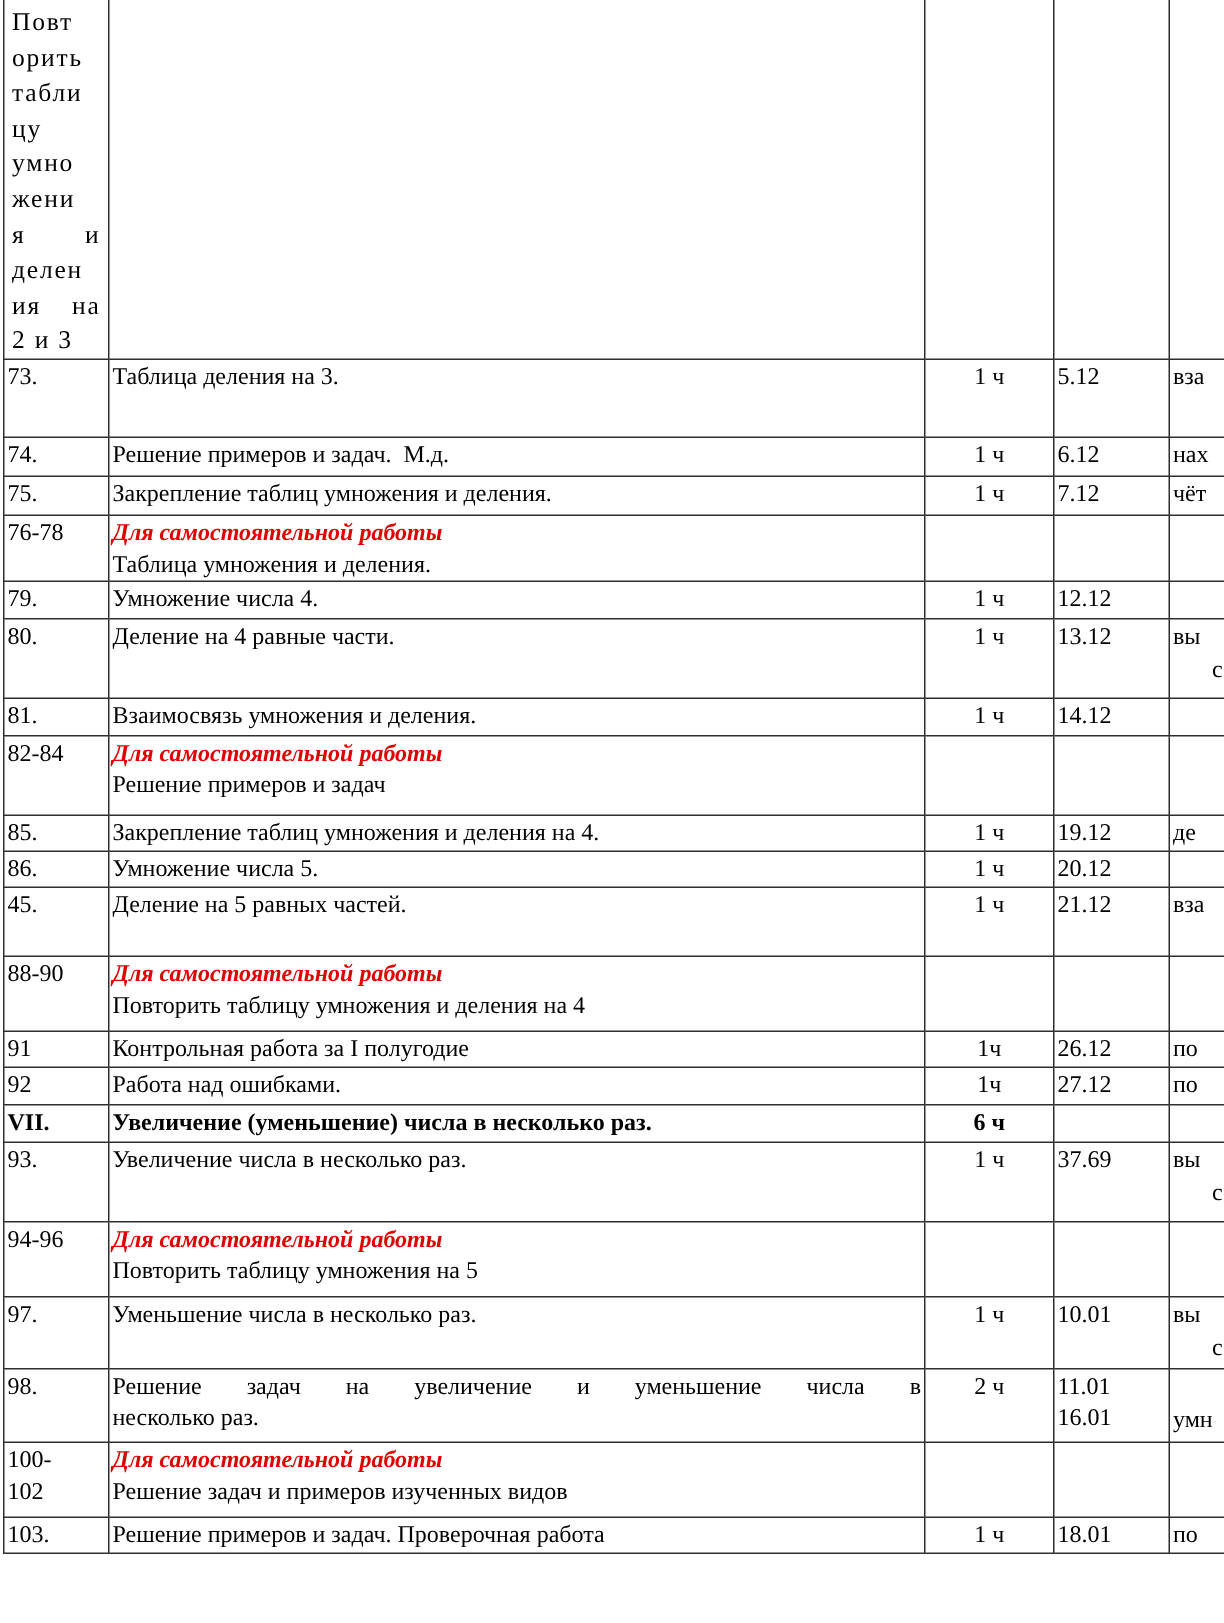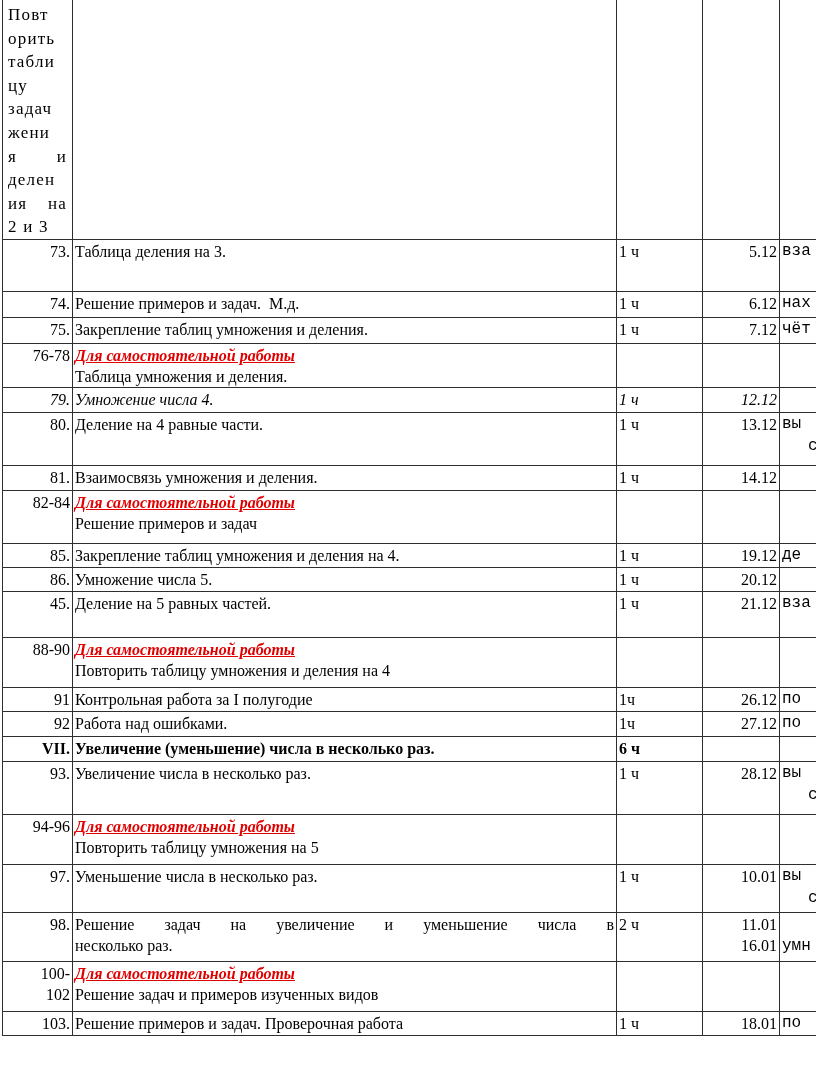--- a/index.html
+++ b/index.html
@@ -14,35 +14,35 @@
   }
   table.plan td{
     border:1px solid #2e2e2e;
     vertical-align:top;overflow:hidden;
     font-size:16px;line-height:21px;
     padding:1px 2px 0 2px;
     box-sizing:border-box;
   }
   table.plan tr:first-child td{border-top:none;}
   table.plan td:last-child{border-right:none;}
-  .cell-num{text-align:right;}
+  .cell-num{text-align:left;}
   .cell-topic{padding:1px 4px 0 12px;}
-  .cell-hours{text-align:left;}
-  .cell-date{padding:1px 0 0 8px;line-height:22px;white-space:nowrap;text-align:right;}
+  .cell-hours{text-align:center;}
+  .cell-date{padding:1px 0 0 8px;line-height:22px;white-space:nowrap;}
   .cell-note{padding:1px 0 0 8px;line-height:22px;white-space:nowrap;}
   .topic-line{min-height:21px;}
-  .red-line{color:var(--red,#e00000);font-weight:bold;font-style:italic;text-decoration:underline;}
+  .red-line{color:var(--red,#e00000);font-weight:bold;font-style:italic;}
   .spread{text-align:justify;text-align-last:justify;}
   tr.bold-row td{font-weight:bold;}
   .cell-num.cont{
     text-align:left;padding:3px 5px 0 5px;
     font-size:17px;line-height:23.6px;letter-spacing:1.2px;
   }
   .cont .num-line{min-height:23.6px;}
-  .note-line{min-height:22px;font-family:Liberation Mono, monospace;}
+  .note-line{min-height:22px;}
   .note-indent{padding-left:26px;}
   .num-block div{min-height:21px;}
 </style>
 </head>
 <body>
 
 <div class="page">
   <table class="plan">
     <colgroup>
       <col style="width:70px">
@@ -52,21 +52,21 @@
       <col style="width:37px">
     </colgroup>
     <tbody id="tbody">
         <tr style="height: 238px;">
           <td class="cell-num cont">
             <div class="num-block">
               <div class="num-line">Повт</div>
               <div class="num-line">орить</div>
               <div class="num-line">табли</div>
               <div class="num-line">цу</div>
-              <div class="num-line">задач</div>
+              <div class="num-line">умно</div>
               <div class="num-line">жени</div>
               <div class="num-line spread">я и</div>
               <div class="num-line">делен</div>
               <div class="num-line spread">ия на</div>
               <div class="num-line">2 и 3</div>
             </div>
           </td>
           <td class="cell-topic"></td>
           <td class="cell-hours"></td>
           <td class="cell-date"></td>
@@ -114,21 +114,21 @@
         <tr style="height: 43px;">
           <td class="cell-num">76-78</td>
           <td class="cell-topic">
             <div class="topic-line red-line">Для самостоятельной работы</div>
             <div class="topic-line">Таблица умножения и деления.</div>
           </td>
           <td class="cell-hours"></td>
           <td class="cell-date"></td>
           <td class="cell-note"></td>
         </tr>
-        <tr style="height: 25px; font-style: italic;">
+        <tr style="height: 25px;">
           <td class="cell-num">79.</td>
           <td class="cell-topic">
             <div class="topic-line">Умножение числа 4.</div>
           </td>
           <td class="cell-hours">1 ч</td>
           <td class="cell-date">
             <div class="date-line">12.12</div>
           </td>
           <td class="cell-note"></td>
         </tr>
@@ -249,21 +249,21 @@
           <td class="cell-date"></td>
           <td class="cell-note"></td>
         </tr>
         <tr style="height: 53px;">
           <td class="cell-num">93.</td>
           <td class="cell-topic">
             <div class="topic-line">Увеличение числа в несколько раз.</div>
           </td>
           <td class="cell-hours">1 ч</td>
           <td class="cell-date">
-            <div class="date-line">28.12</div>
+            <div class="date-line">37.69</div>
           </td>
           <td class="cell-note">
             <div class="note-line">вы</div>
             <div class="note-line note-indent">с</div>
           </td>
         </tr>
         <tr style="height: 50px;">
           <td class="cell-num">94-96</td>
           <td class="cell-topic">
             <div class="topic-line red-line">Для самостоятельной работы</div>

